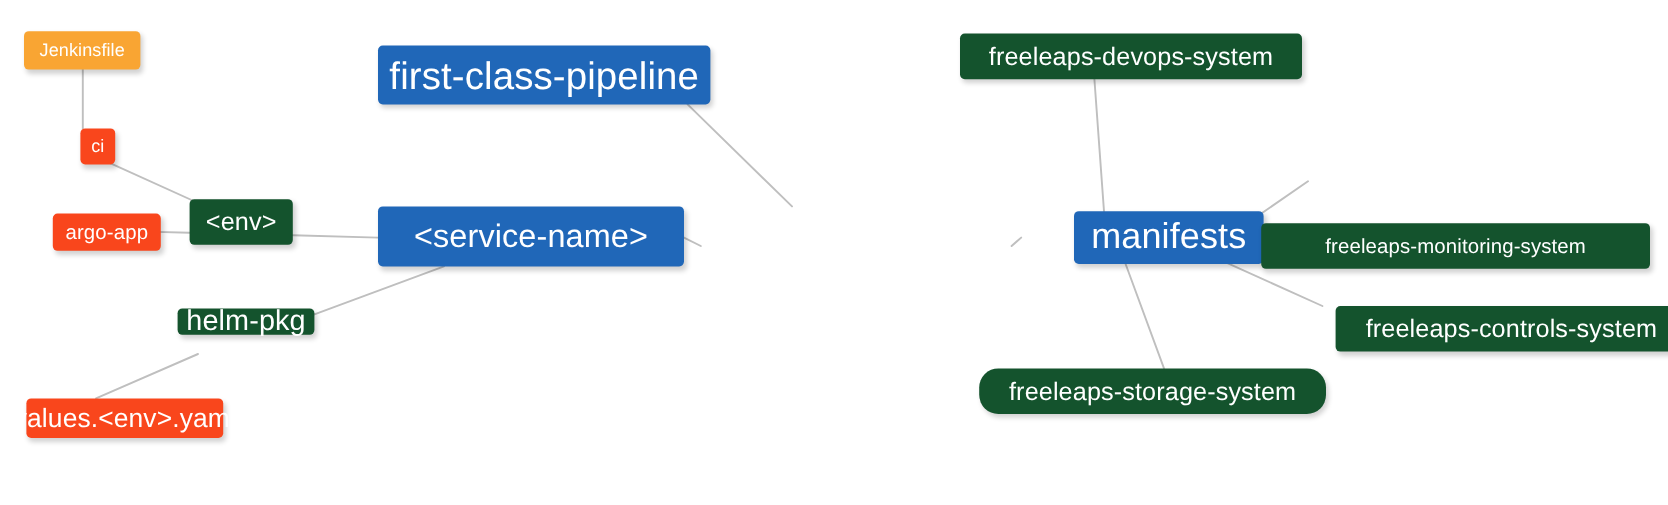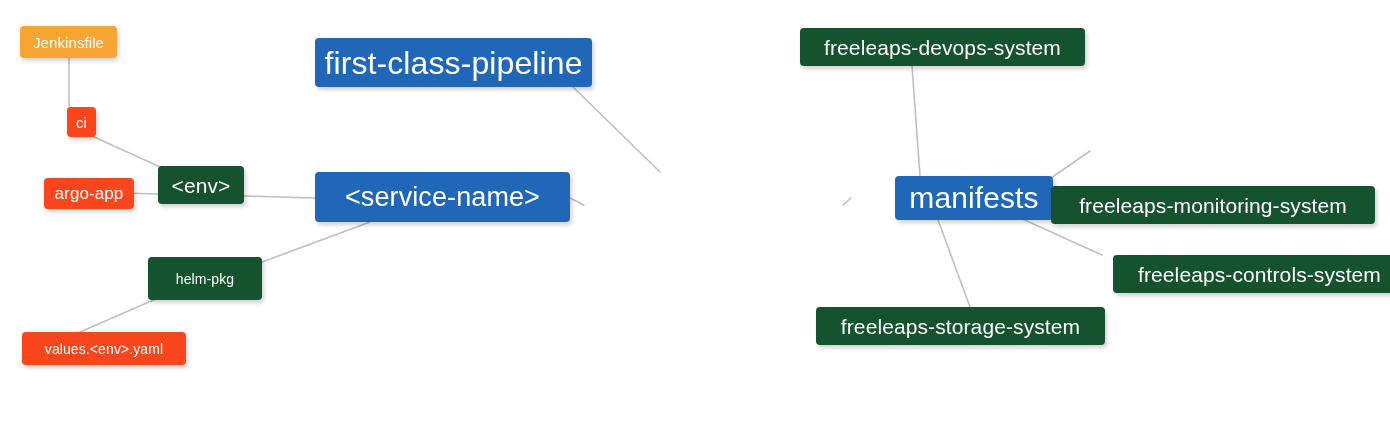--- a/index.html
+++ b/index.html
@@ -64,22 +64,22 @@
       <line x1="920" y1="176" x2="912" y2="66" stroke="#bfbfbf" stroke-width="1.6" stroke-linecap="round"></line>
       <line x1="1009" y1="207" x2="1090" y2="151" stroke="#bfbfbf" stroke-width="1.6" stroke-linecap="round"></line>
       <line x1="1009" y1="200" x2="1051" y2="202" stroke="#bfbfbf" stroke-width="1.6" stroke-linecap="round"></line>
       <line x1="1009" y1="213" x2="1102" y2="255" stroke="#bfbfbf" stroke-width="1.6" stroke-linecap="round"></line>
       <line x1="938" y1="220" x2="970" y2="307" stroke="#bfbfbf" stroke-width="1.6" stroke-linecap="round"></line>
     </svg>
     <div class="node n-blue" style="left: 315px; top: 38px; width: 277px; height: 49px; font-size: 32px;">first-class-pipeline</div>
     <div class="node n-blue" style="left: 315px; top: 172px; width: 255px; height: 50px; font-size: 27px;">&lt;service-name&gt;</div>
     <div class="node n-blue" style="left: 851px; top: 176px; width: 158px; height: 44px; font-size: 30px; margin-left: 44px;">manifests</div>
     <div class="node n-green" style="left: 158px; top: 166px; width: 86px; height: 38px; font-size: 21px;">&lt;env&gt;</div>
-    <div class="node n-green" style="left: 148px; top: 257px; width: 114px; height: 43px; font-size: 14px;">helm-pkg</div>
+    <div class="node n-green" style="left: 148px; top: 257px; width: 114px; height: 22px; font-size: 24px;">helm-pkg</div>
     <div class="node n-red" style="left: 55px; top: 107px; width: 29px; height: 30px; font-size: 15px;">ci</div>
     <div class="node n-orange" style="left: 20px; top: 26px; width: 97px; height: 32px; font-size: 15px;">Jenkinsfile</div>
     <div class="node n-red" style="left: 32px; top: 178px; width: 90px; height: 31px; font-size: 17px;">argo-app</div>
-    <div class="node n-red" style="left: 10px; top: 332px; width: 164px; height: 33px; font-size: 14px;">values.&lt;env&gt;.yaml</div>
+    <div class="node n-red" style="left: 10px; top: 332px; width: 164px; height: 33px; font-size: 22px;">values.&lt;env&gt;.yaml</div>
     <div class="node n-green" style="left: 800px; top: 28px; width: 285px; height: 38px; font-size: 21px;">freeleaps-devops-system</div>
-    <div class="node n-green" style="left: 1051px; top: 186px; width: 324px; height: 38px; font-size: 21px;">freeleaps-monitoring-system</div>
+    <div class="node n-green" style="left: 1051px; top: 186px; width: 324px; height: 38px; font-size: 17px;">freeleaps-monitoring-system</div>
     <div class="node n-green" style="left: 1113px; top: 255px; width: 293px; height: 38px; font-size: 21px;">freeleaps-controls-system</div>
-    <div class="node n-green" style="left: 816px; top: 307px; width: 289px; height: 38px; font-size: 21px;">freeleaps-storage-system</div>
+    <div class="node n-green" style="left: 816px; top: 307px; width: 289px; height: 38px; font-size: 21px; border-radius: 16px;">freeleaps-storage-system</div>
   </div>
 
 </body></html>

